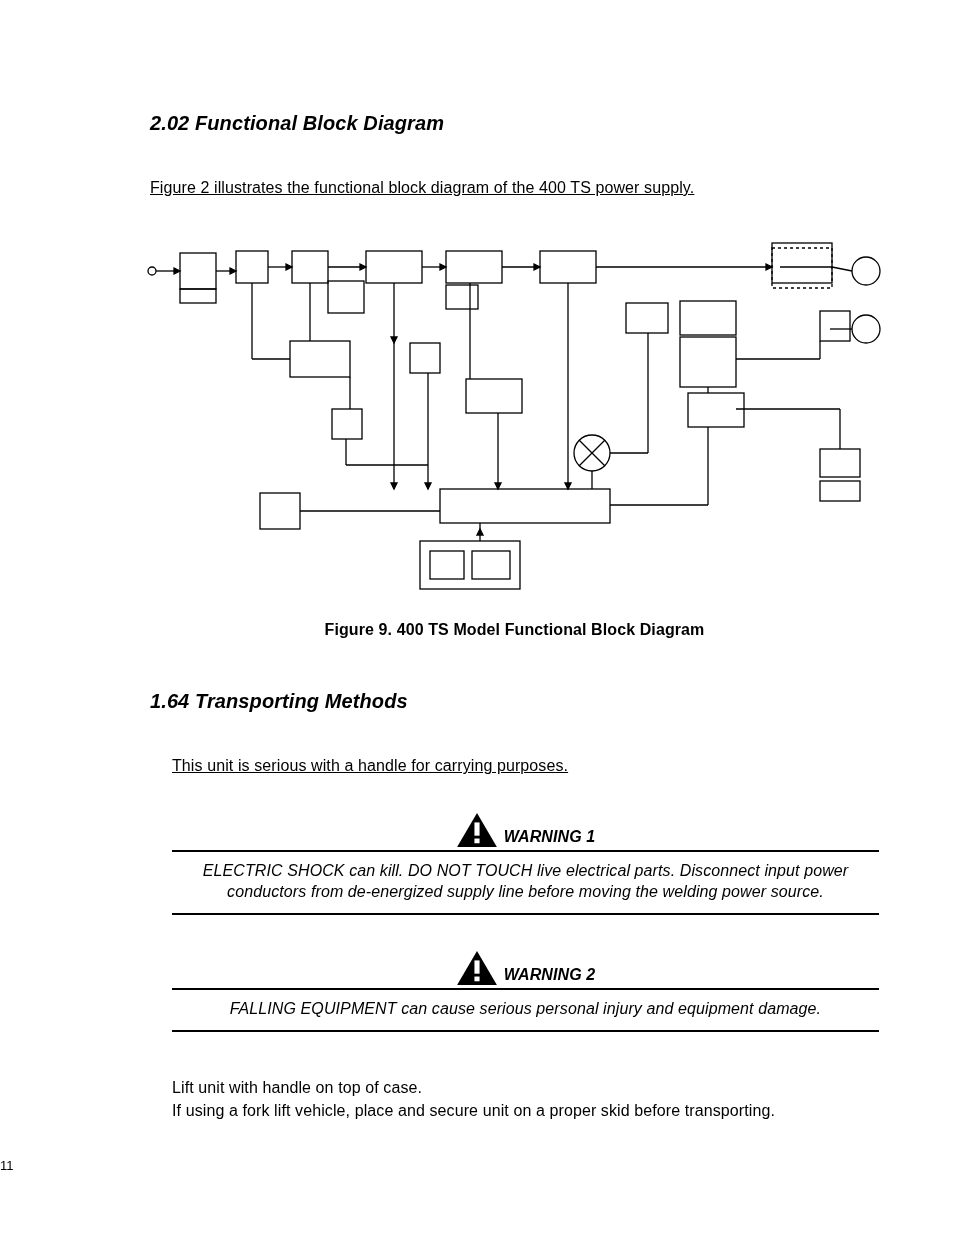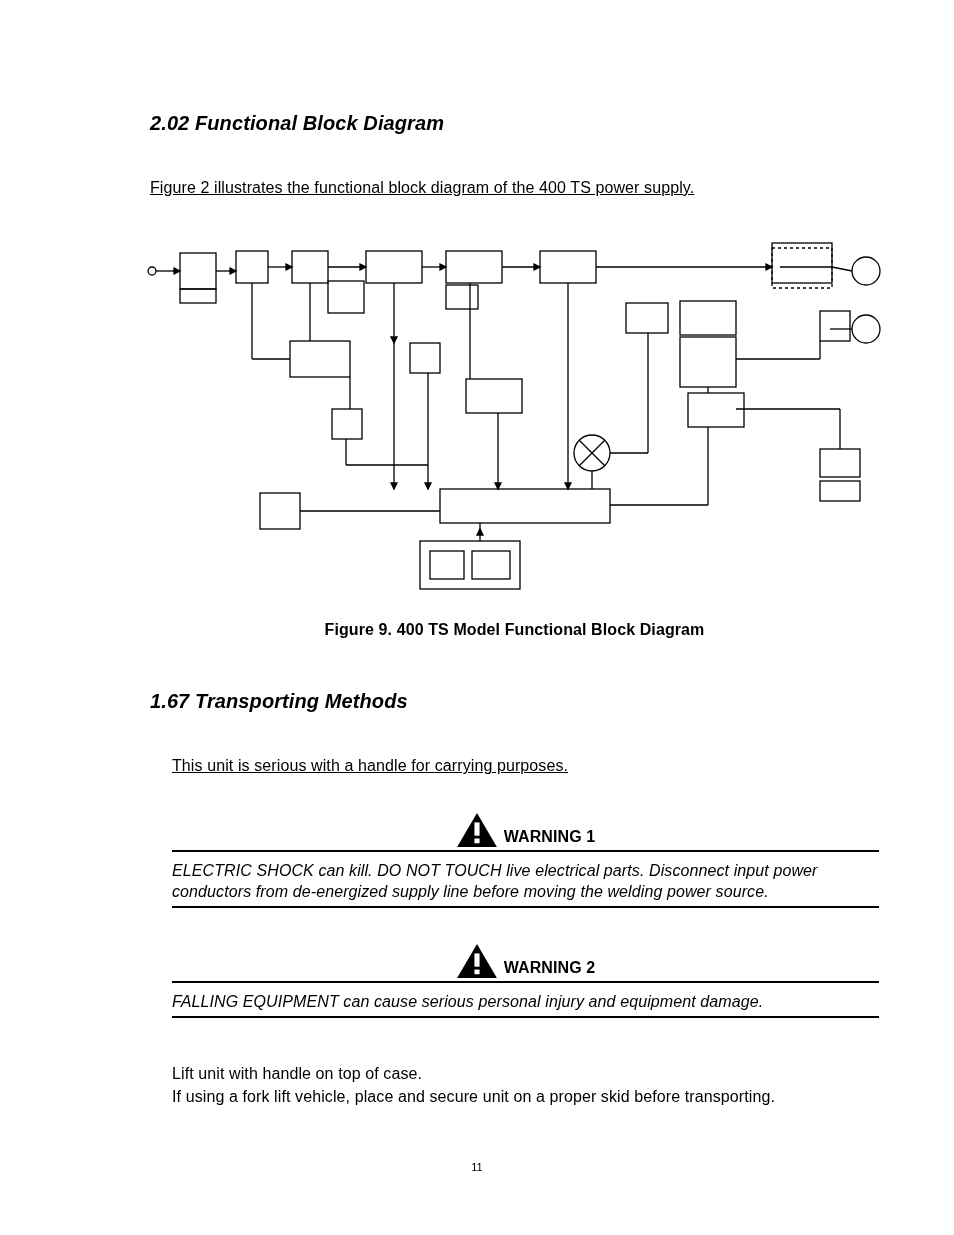--- a/index.html
+++ b/index.html
@@ -50,44 +50,45 @@
   }
   .warning-header {
     display: flex;
     align-items: flex-end;
     justify-content: center;
     gap: 6px;
     border-bottom: 2px solid #000;
     padding-bottom: 2px;
   }
   .warning-label {
+    font-style: italic;
     font-weight: bold;
     font-size: 16px;
   }
   .warning-icon {
     width: 42px;
     height: 36px;
   }
   .warning-text {
     font-style: italic;
-    padding: 8px 0 3px 0;
+    padding: 8px 0 10px 0;
     border-bottom: 2px solid #000;
+    text-align: center;
   }
   .list-block {
     margin-top: 45px;
     padding-left: 22px;
   }
   .list-block p { margin: 0 0 2px 0; }
   .page-number {
     position: absolute;
     bottom: 60px;
     left: 0;
     width: 100%;
-    text-align: center;
-    font-size: 11px;
+    font-size: 13px;
   }
 </style>
 </head>
 <body>
 
 <div class="page">
   <p class="section-heading">2.02 Functional Block Diagram</p>
   <p class="body-line">Figure 2 illustrates the functional block diagram of the 400 TS power supply.</p>
 
   <div class="figure-area">
@@ -182,21 +183,21 @@
         <polygon points="251,254 257,254 254,260" fill="#000"></polygon>
         <polygon points="285,254 291,254 288,260" fill="#000"></polygon>
         <polygon points="355,254 361,254 358,260" fill="#000"></polygon>
         <polygon points="425,254 431,254 428,260" fill="#000"></polygon>
       </g>
     </svg>
   </div>
 
   <p class="figure-caption">Figure 9.  400 TS Model Functional Block Diagram</p>
 
-  <p class="section-heading">1.67 Transporting Methods</p>
+  <p class="section-heading">1.64 Transporting Methods</p>
   <p class="body-line indented">This unit is serious with a handle for carrying purposes.</p>
 
   <div class="warning-block">
     <div class="warning-header">
       <svg class="warning-icon" viewBox="0 0 44 38">
         <polygon points="22,1 43,37 1,37" fill="#000"></polygon>
         <rect x="19.3" y="11" width="5.4" height="14" fill="#fff"></rect>
         <rect x="19.3" y="28" width="5.4" height="5" fill="#fff"></rect>
       </svg>
       <span class="warning-label">WARNING 1</span>

